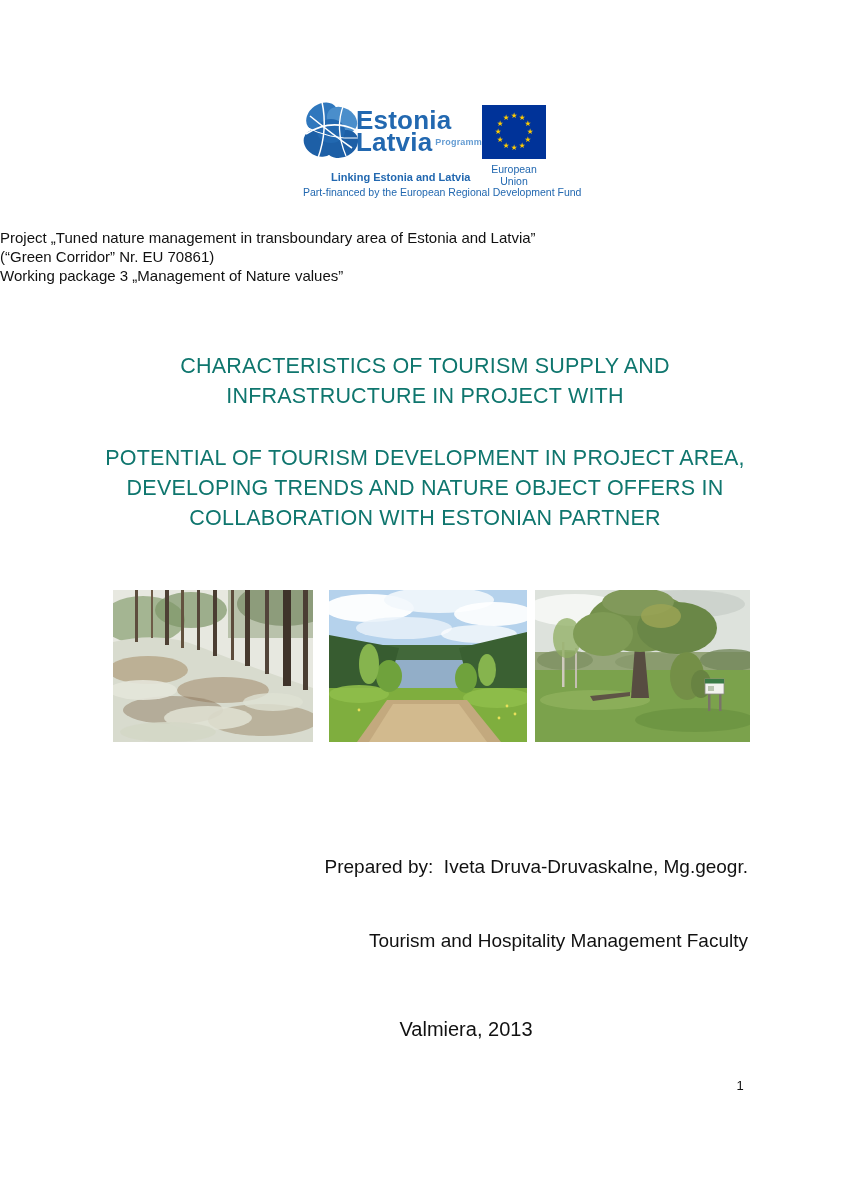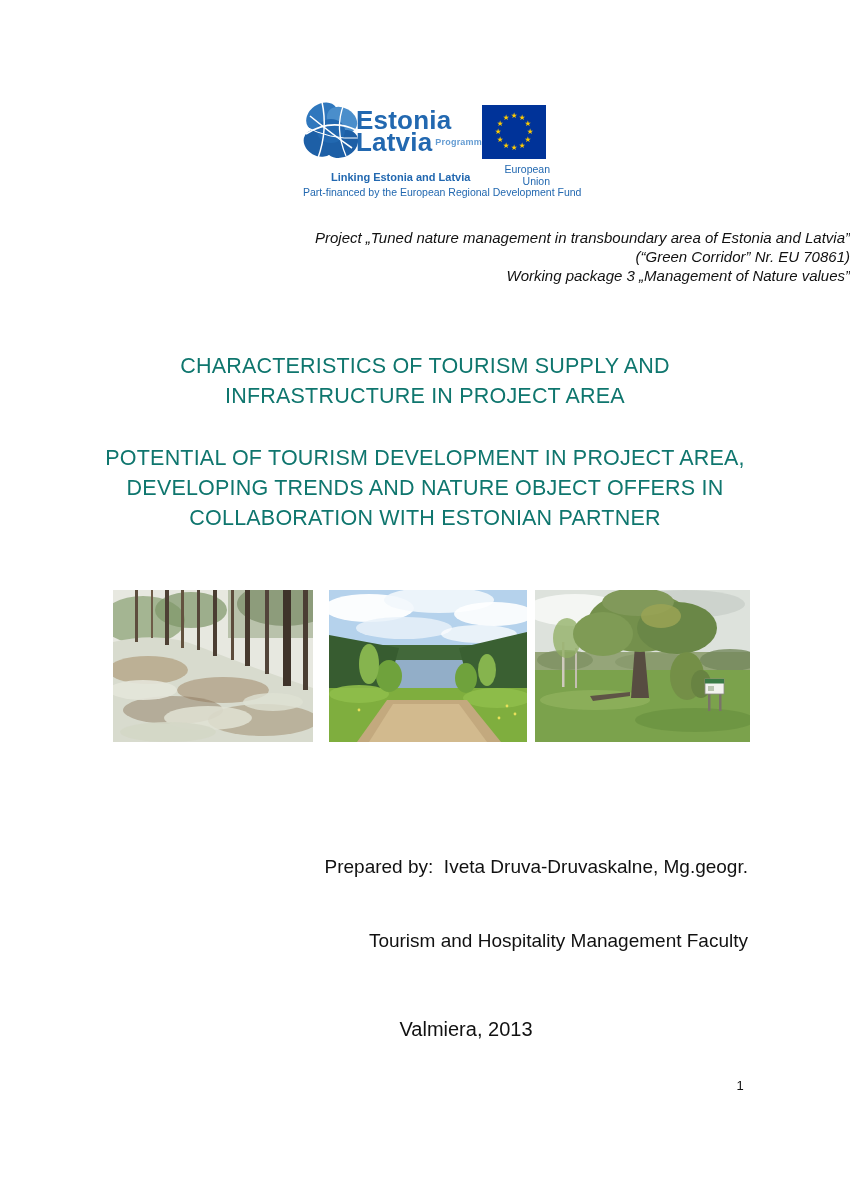--- a/index.html
+++ b/index.html
@@ -10,24 +10,24 @@
   .abs{position:absolute;}
 
   
   .logo-rosette{left:302px;top:100px;width:58px;height:62px;}
   .logo-wordmark{left:356px;top:109px;line-height:1;}
   .logo-word{font-size:26px;font-weight:700;color:#2268b0;letter-spacing:0.2px;line-height:22px;}
   .logo-programme{font-size:9px;font-weight:700;color:#639bd2;vertical-align:6px;margin-left:3px;letter-spacing:0.2px;}
   .logo-caption1{left:303px;top:171px;font-size:11px;font-weight:700;color:#2268b0;padding-left:28px;}
   .logo-caption2{left:303px;top:186px;font-size:10.5px;font-weight:400;color:#2268b0;}
   .eu-flag{left:482px;top:105px;width:64px;height:54px;display:block;}
-  .eu-caption{left:478px;top:163px;width:72px;text-align:right;font-size:10.5px;color:#2268b0;}
-
-  
-  .project-block{left:0;top:228px;width:850px;text-align:right;font-style:italic;
+  .eu-caption{left:478px;top:163px;width:72px;text-align:center;font-size:10.5px;color:#2268b0;}
+
+  
+  .project-block{left:0;top:228px;width:850px;text-align:left;
                  font-size:15px;line-height:19px;color:#111;}
 
   
   .doc-title{left:40px;width:770px;text-align:center;color:#0f766e;
              font-size:21.5px;line-height:30px;font-weight:400;letter-spacing:0.2px;}
   .title-1{top:351px;}
   .title-2{top:443px;}
 
   
   .photo{top:590px;height:152px;overflow:hidden;}
@@ -88,21 +88,21 @@
 <div class="abs eu-caption">European Union</div>
 
 <div class="abs project-block">
   <div>Project „Tuned nature management in transboundary area of Estonia and Latvia”</div>
   <div>(“Green Corridor” Nr. EU 70861)</div>
   <div>Working package 3 „Management of Nature values”</div>
 </div>
 
 <div class="abs doc-title title-1">
   <div>CHARACTERISTICS OF TOURISM SUPPLY AND</div>
-  <div>INFRASTRUCTURE IN PROJECT AREA</div>
+  <div>INFRASTRUCTURE IN PROJECT WITH</div>
 </div>
 
 <div class="abs doc-title title-2">
   <div>POTENTIAL OF TOURISM DEVELOPMENT IN PROJECT AREA,</div>
   <div>DEVELOPING TRENDS AND NATURE OBJECT OFFERS IN</div>
   <div>COLLABORATION WITH ESTONIAN PARTNER</div>
 </div>
 
 <div class="abs photo photo-1">
   <svg viewBox="0 0 200 152" preserveAspectRatio="none" aria-hidden="true">

